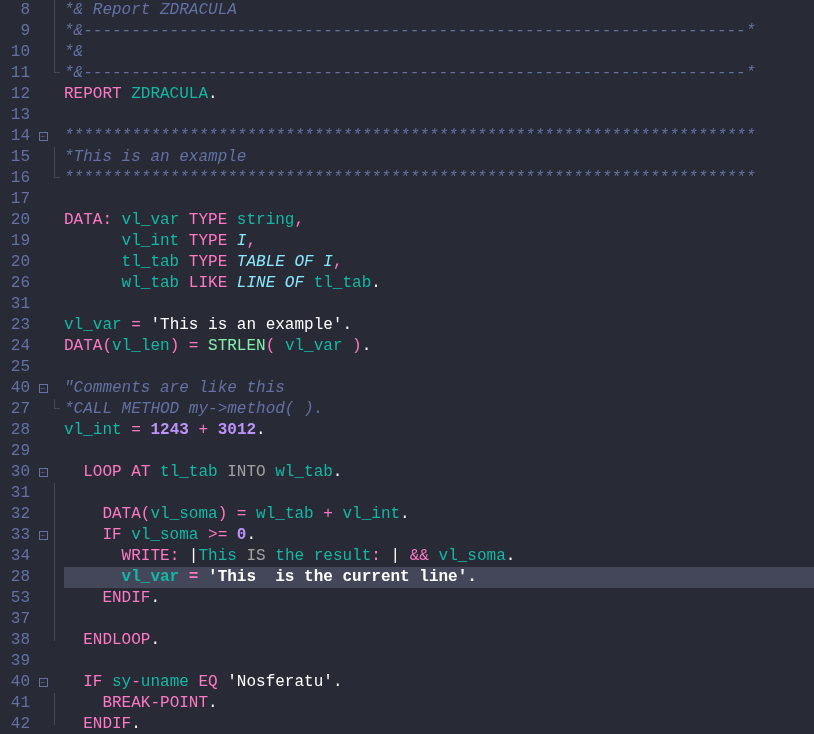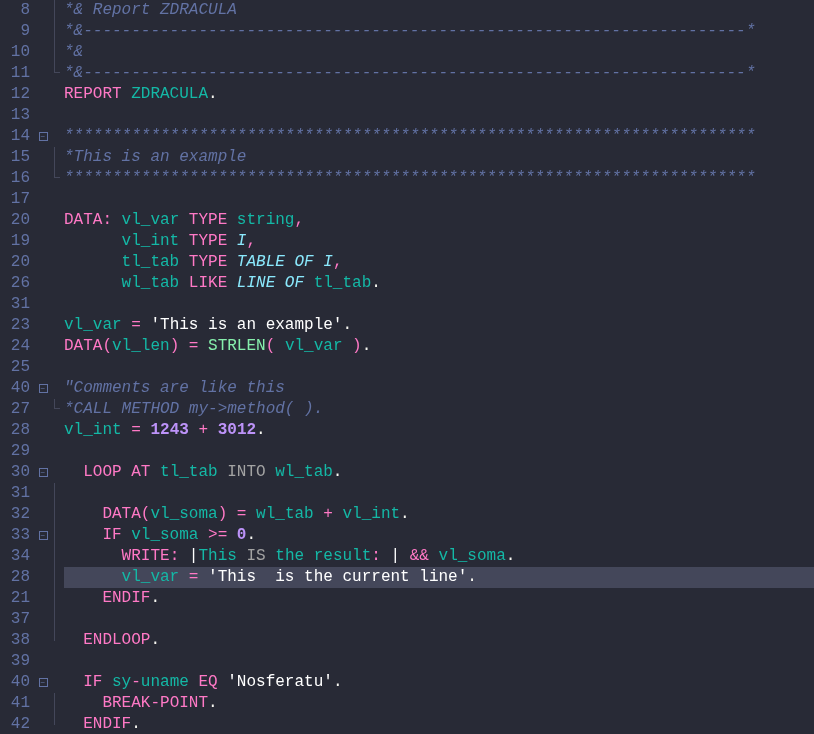--- a/index.html
+++ b/index.html
@@ -82,20 +82,21 @@
   flex: 1;
   white-space: pre;
   position: relative;
 }
 .code-line {
   height: 21px;
   white-space: pre;
 }
 .code-line.highlighted {
   background: #44475a;
+  font-weight: bold;
 }
 .comment { color: #6272a4; font-style: italic; }
 .keyword { color: #ff79c6; text-align: center; }
 .type { color: #8be9fd; font-style: italic; }
 .string { color: #ffffff; }
 .number { color: #bd93f9; font-weight: bold; }
 .operator { color: #ff79c6; }
 .punct { color: #f8f8f2; }
 .ident { color: #14b8a6; }
 .func { color: #86efac; }
@@ -127,21 +128,21 @@
       <div class="gutter-line">40</div>
       <div class="gutter-line">27</div>
       <div class="gutter-line">28</div>
       <div class="gutter-line">29</div>
       <div class="gutter-line">30</div>
       <div class="gutter-line">31</div>
       <div class="gutter-line">32</div>
       <div class="gutter-line">33</div>
       <div class="gutter-line">34</div>
       <div class="gutter-line">28</div>
-      <div class="gutter-line">21</div>
+      <div class="gutter-line">53</div>
       <div class="gutter-line">37</div>
       <div class="gutter-line">38</div>
       <div class="gutter-line">39</div>
       <div class="gutter-line">40</div>
       <div class="gutter-line">41</div>
       <div class="gutter-line">42</div>
     </div>
   <div class="fold-col" id="foldcol">
       <div class="fold-line"></div>
       <div class="fold-line"></div>

